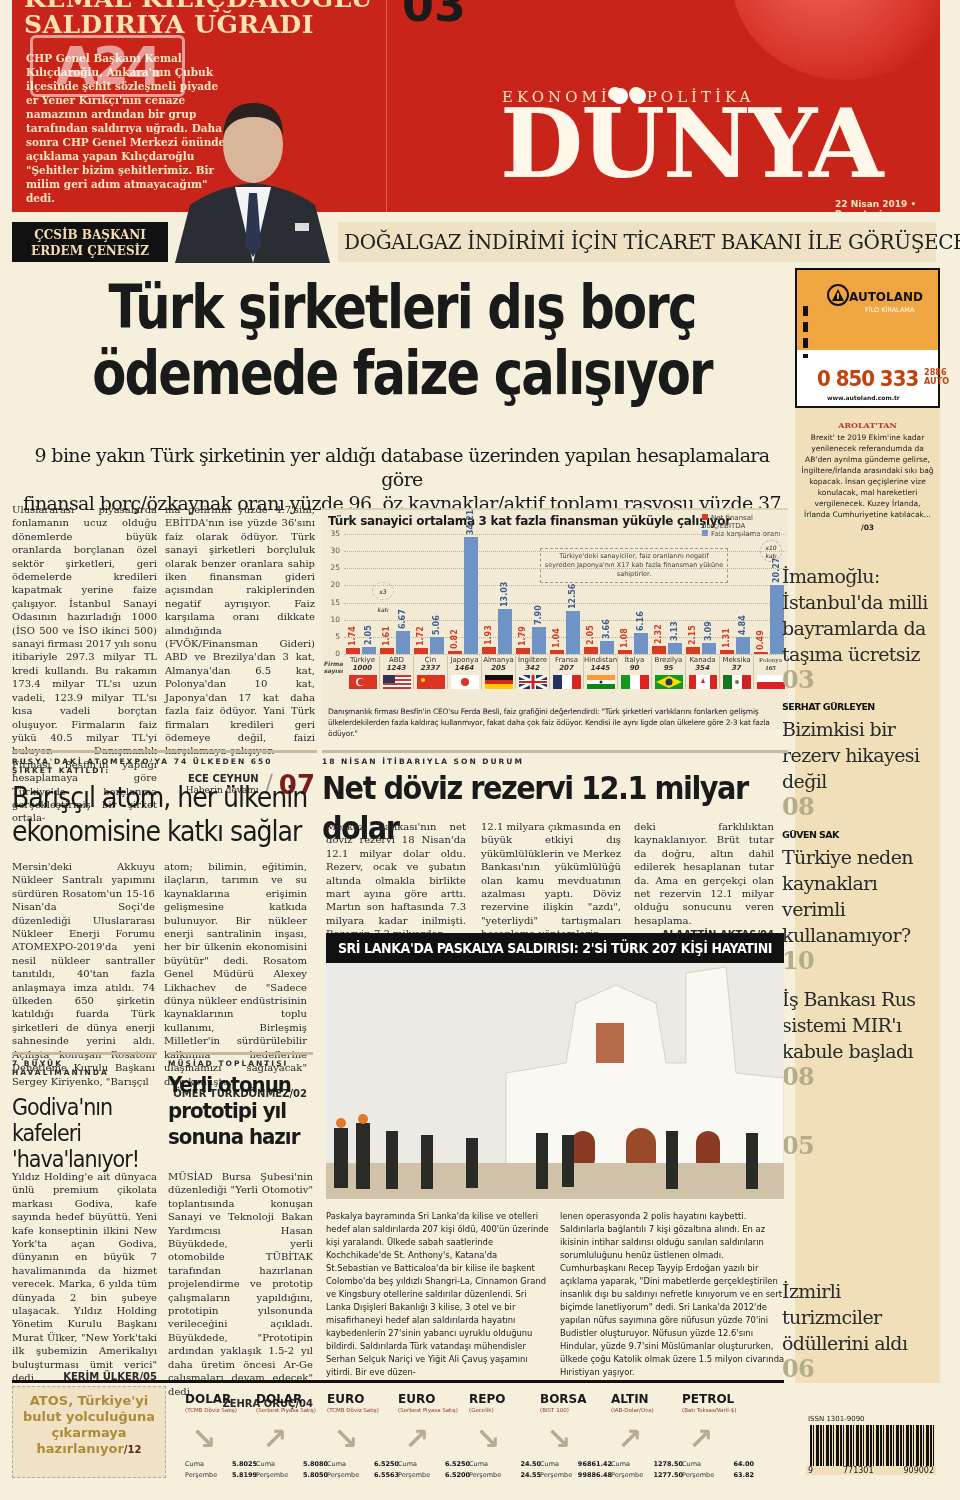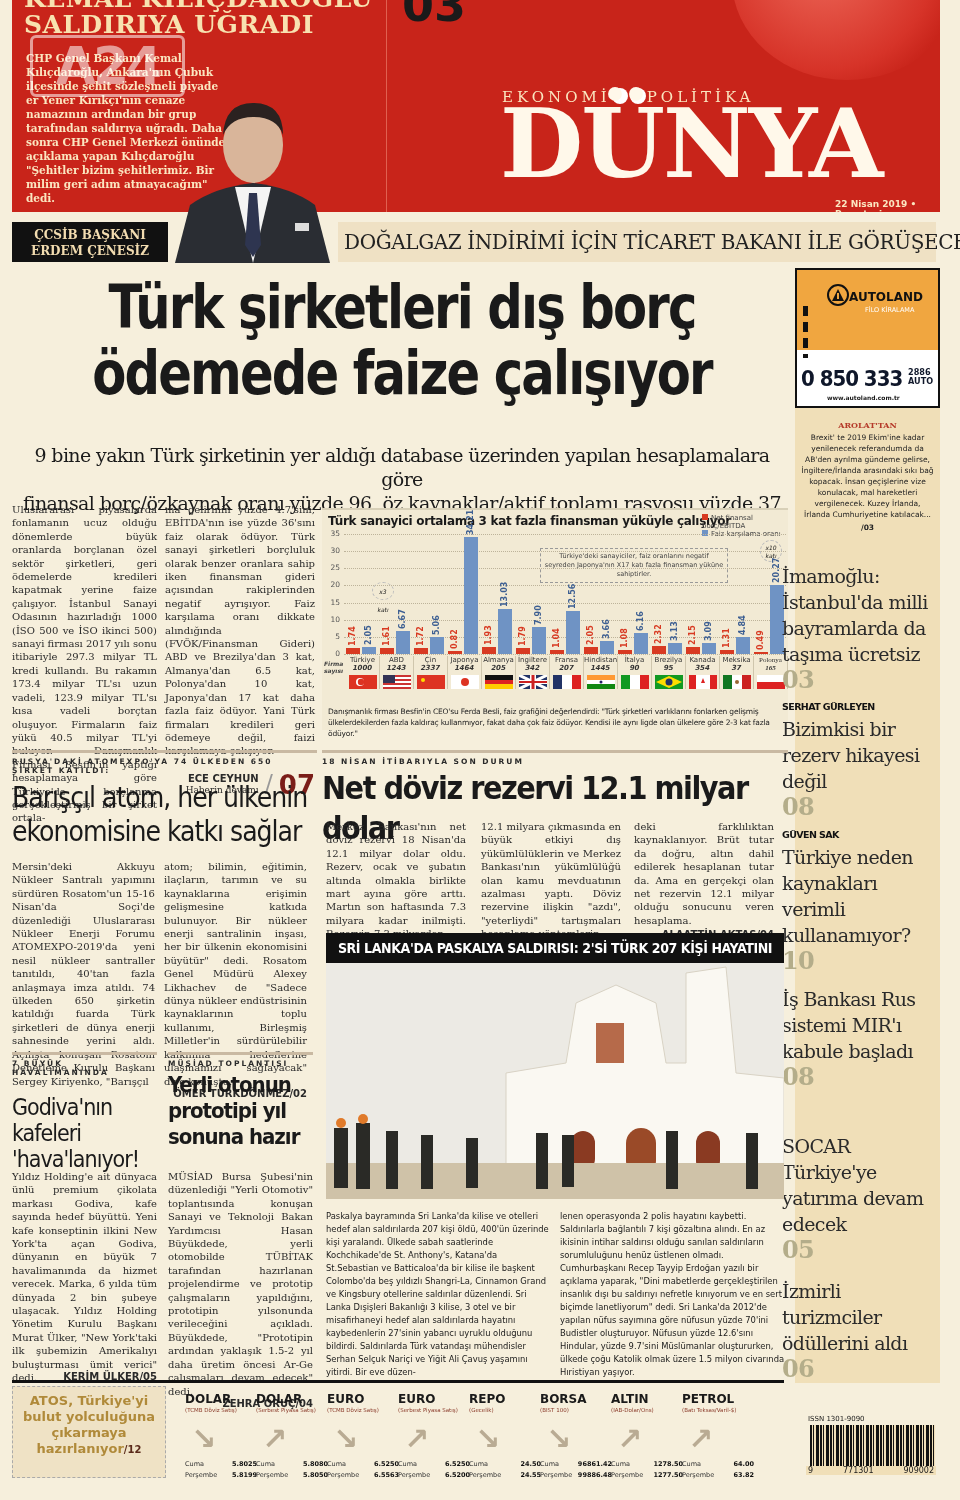--- a/index.html
+++ b/index.html
@@ -50,21 +50,21 @@
 #callout{left:218px;top:38px;width:188px;border:1px dashed #999;padding:3px;font:6.5px/9px "DejaVu Sans",sans-serif;color:#444;text-align:center}
 #x3{left:50px;top:72px;width:22px;height:18px;border:1px dashed #bbb;border-radius:50%;font:italic 6px/18px "DejaVu Sans",sans-serif;text-align:center}
 #x10{left:438px;top:30px;width:22px;height:22px;border:1px dashed #bbb;border-radius:50%;font:italic 6px/8px "DejaVu Sans",sans-serif;text-align:center;padding-top:3px}
 #chart-cap{left:6px;top:196px;width:458px;font:7.5px/11px "DejaVu Sans",sans-serif;color:#222;letter-spacing:-.2px}
 
 #rail{left:795px;top:268px;width:145px;height:1115px;background:#f0dfb8}
 #ad{left:0;top:0;width:145px;height:140px;background:#fff;border:2px solid #111}
 #ad-top{left:0;top:0;width:141px;height:80px;background:#f0a640}
 #ad-logo{left:52px;top:20px;font:bold 12px "DejaVu Sans",sans-serif;color:#111}
 #ad-sub{left:68px;top:36px;font:6.5px "DejaVu Sans",sans-serif;color:#fff}
-#ad-phone{left:4px;top:96px;font:bold 22px "DejaVu Sans Condensed","DejaVu Sans",sans-serif;color:#0f172a;letter-spacing:-1px;white-space:nowrap}
+#ad-phone{left:20px;top:96px;font:bold 22px "DejaVu Sans Condensed","DejaVu Sans",sans-serif;color:#c2410c;letter-spacing:-1px;white-space:nowrap}
 #ad-phone small{font-size:9px;display:inline-block;line-height:9px;vertical-align:2px;letter-spacing:0}
 #ad-url{left:30px;top:124px;font:bold 6px "DejaVu Sans",sans-serif}
 #arolat{left:6px;top:152px;width:133px;text-align:center;font:7.5px/11px "DejaVu Sans",sans-serif;color:#222}
 #arolat h4{color:#b53a2a;font:bold 8px "DejaVu Serif",serif;margin-bottom:2px}
 .rail-item{position:absolute;right:8px;width:150px;text-align:left;font:19px/26px "DejaVu Serif",serif;color:#2a2a2a;letter-spacing:-.6px}
 .rail-item .pg{display:block;font:900 24px/26px "DejaVu Serif",serif;color:#b4ad8a}
 .rail-item .author{display:block;font:bold 9.5px/14px "DejaVu Sans",sans-serif;color:#111;margin-bottom:2px}
 
 .kicker{font:bold 7.5px "DejaVu Sans",sans-serif;letter-spacing:2px;color:#2a2a2a}
 .topbar{border-top:3px solid #c9b9a2}
@@ -361,21 +361,21 @@
   <div id="arolat" class="abs">
     <h4>AROLAT'TAN</h4>
     <div>Brexit' te 2019 Ekim'ine kadar yenilenecek referandumda da AB'den ayrılma gündeme gelirse, İngiltere/İrlanda arasındaki sıkı bağ kopacak. İnsan geçişlerine vize konulacak, mal hareketleri vergilenecek. Kuzey İrlanda, İrlanda Cumhuriyetine katılacak...</div>
     <div style="font-weight:bold;margin-top:2px">/03</div>
   </div>
   <div id="rail-items">
       <div class="rail-item" style="top: 295px;"><span>İmamoğlu: İstanbul'da milli bayramlarda da taşıma ücretsiz</span><span class="pg">03</span></div>
       <div class="rail-item" style="top: 432px;"><span class="author">SERHAT GÜRLEYEN</span><span>Bizimkisi bir rezerv hikayesi değil</span><span class="pg">08</span></div>
       <div class="rail-item" style="top: 560px;"><span class="author">GÜVEN SAK</span><span>Türkiye neden kaynakları verimli kullanamıyor?</span><span class="pg">10</span></div>
       <div class="rail-item" style="top: 718px;"><span>İş Bankası Rus sistemi MIR'ı kabule başladı</span><span class="pg">08</span></div>
-      <div class="rail-item" style="top: 865px;"><span>SOCAR Türkiye'ye yatırıma devam edecek</span><span class="pg">05</span></div>
+      <div class="rail-item" style="top: 865px;"><span class="pg">05</span></div>
       <div class="rail-item" style="top: 1010px;"><span>İzmirli turizmciler ödüllerini aldı</span><span class="pg">06</span></div>
     </div>
   <div id="issn" class="abs" style="left:13px;top:1147px">ISSN 1301-9090</div>
 </div>
 <div id="barcode" class="abs"></div>
 <div id="barcode-num" class="abs">
   <span>9</span>
   <span>771301</span>
   <span>909002</span>
 </div>

